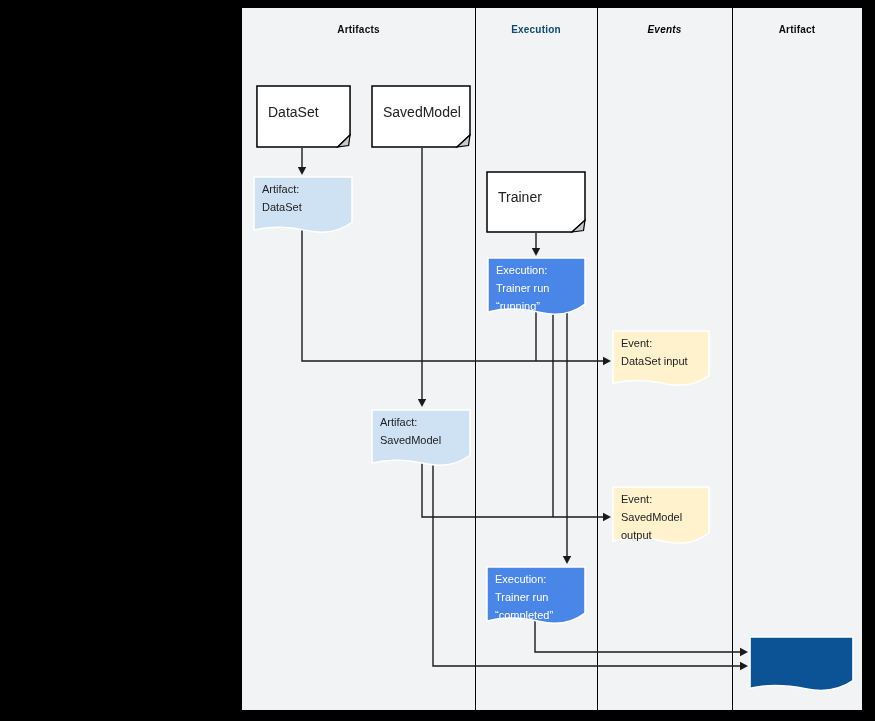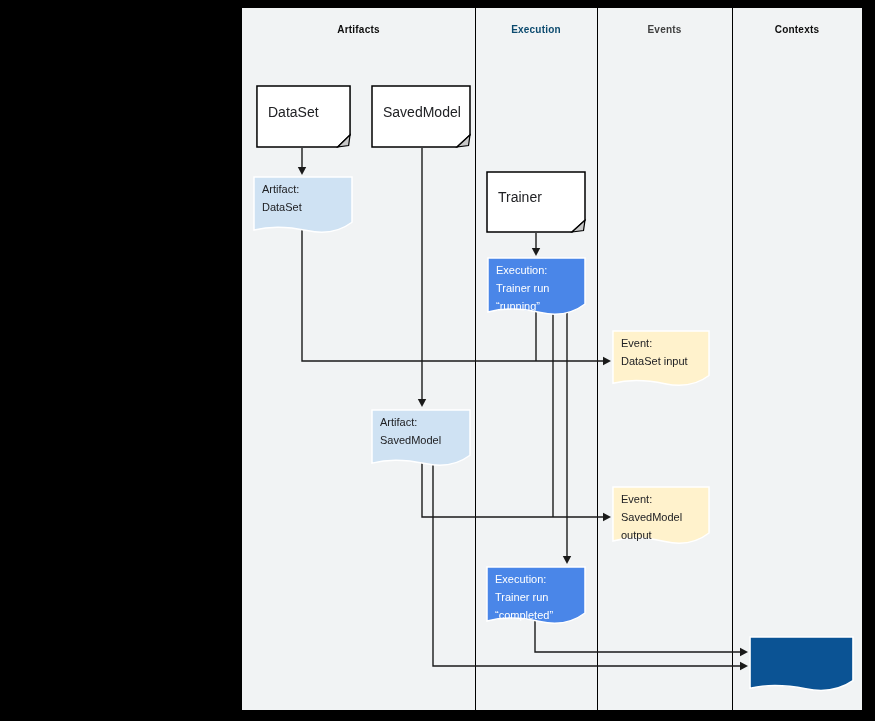--- a/index.html
+++ b/index.html
@@ -28,22 +28,22 @@
 </style>
 </head>
 <body style="background: rgb(0, 0, 0);">
 
 <div class="stage" style="background: rgb(241, 243, 244);">
   <div class="divider" style="left: 233px; background: rgb(0, 0, 0);"></div>
   <div class="divider" style="left: 355px; background: rgb(0, 0, 0);"></div>
   <div class="divider" style="left: 490px; background: rgb(0, 0, 0);"></div>
   <div class="col-header" style="left: 0px; width: 233px; color: rgb(13, 13, 13);">Artifacts</div>
   <div class="col-header" style="left: 233px; width: 122px; color: #0c4a6e; text-align: center;">Execution</div>
-  <div class="col-header" style="left: 355px; width: 135px; color: #404040;">Events</div>
-  <div class="col-header" style="left: 490px; width: 130px; color: rgb(13, 13, 13);">Contexts</div>
+  <div class="col-header" style="left: 355px; width: 135px; color: #000000; font-style: italic;">Events</div>
+  <div class="col-header" style="left: 490px; width: 130px; color: rgb(13, 13, 13);">Artifact</div>
 </div>
 
 <svg class="edges">
   <g class="edge">
     <path d="M302,148 V169" stroke="#1a1a1a" stroke-width="1.4" fill="none"></path>
       <polygon points="297.8,167 306.2,167 302,175" fill="#1a1a1a"></polygon>
   </g>
   <g class="edge">
     <path d="M422,148 V401" stroke="#1a1a1a" stroke-width="1.4" fill="none"></path>
       <polygon points="417.8,399 426.2,399 422,407" fill="#1a1a1a"></polygon>

